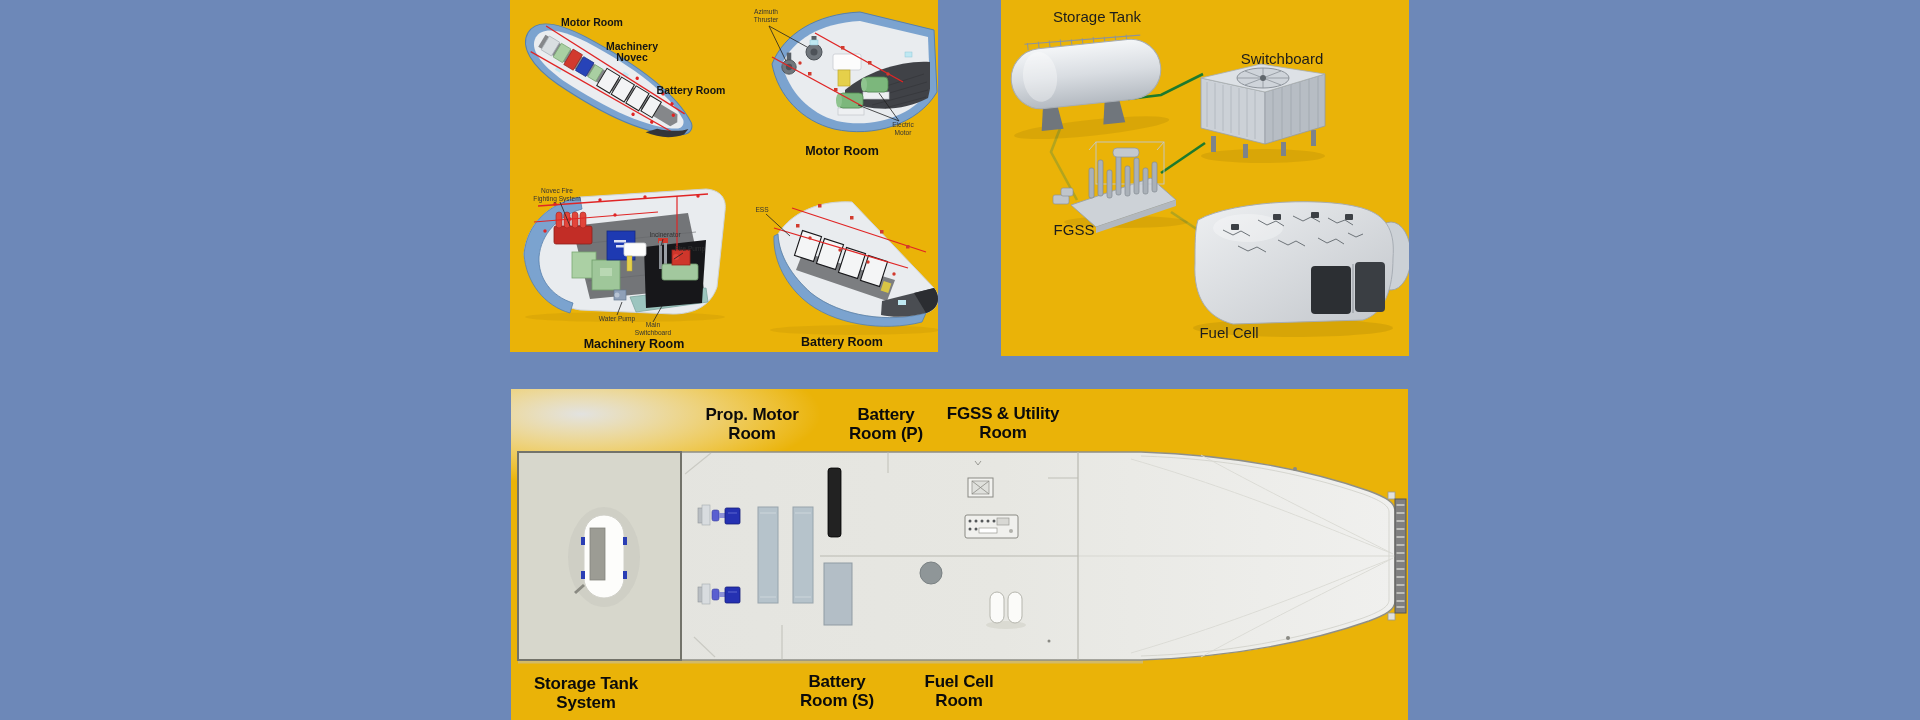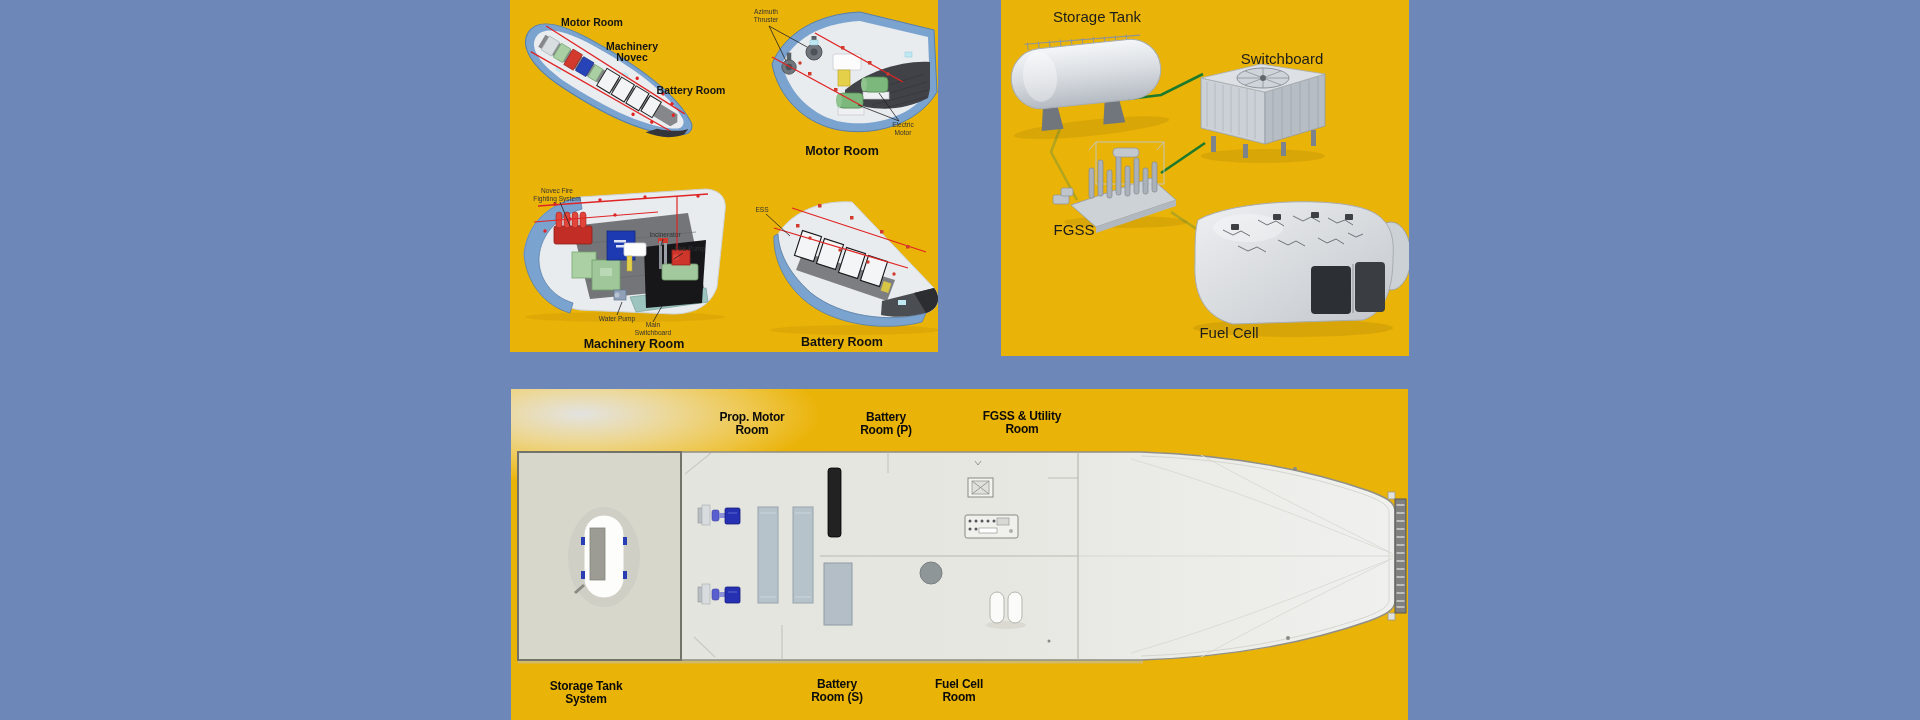--- a/index.html
+++ b/index.html
@@ -14,21 +14,21 @@
   #panel-deck{left:511px;top:389px;width:897px;height:331px;}
   .lbl{
     position:absolute;transform:translate(-50%,-50%);
     text-align:center;white-space:pre-line;color:#1a1a1a;
     line-height:1.18;pointer-events:none;
   }
   .q1lbl{font-size:10.5px;font-weight:bold;line-height:1.08;color:#141414;}
   .ann{font-size:6.6px;color:#333333;line-height:1.25;}
   .cap{font-size:12.5px;font-weight:bold;color:#111111;line-height:1.05;}
   .flowlbl{font-size:15px;font-weight:400;color:#1c1c1c;}
-  .decklbl{font-size:12px;font-weight:bold;color:#0b0b0b;line-height:1.12;letter-spacing:-0.2px;}
+  .decklbl{font-size:17px;font-weight:bold;color:#0b0b0b;line-height:1.12;letter-spacing:-0.2px;}
   svg{position:absolute;left:0;top:0;}
 </style>
 </head>
 <body>
 
 <div class="panel" id="panel-cutaways">
   <svg width="428" height="352" viewBox="0 0 428 352">
 
     <g transform="translate(97,80) rotate(31)">
       <path d="M-92,0 C-92,-16 -72,-24 -40,-26 C18,-29 66,-24 94,-7 C99,-3 99,3 94,7 C66,27 18,32 -40,29 C-72,27 -92,16 -92,0 Z" fill="#7ba3cf" stroke="#5580ad" stroke-width="1"></path>
@@ -507,21 +507,21 @@
       <circle cx="784" cy="80" r="2"></circle>
         <circle cx="777" cy="249" r="2"></circle>
         <circle cx="538" cy="252" r="1.5"></circle>
     </g>
   </svg>
 
   <div class="lbl decklbl" style="left:241px;top:35px;">Prop. Motor
 Room</div>
   <div class="lbl decklbl" style="left:375px;top:35px;">Battery
 Room (P)</div>
-  <div class="lbl decklbl" style="left:511px;top:34px;">FGSS &amp; Utility
+  <div class="lbl decklbl" style="left:492px;top:34px;">FGSS &amp; Utility
 Room</div>
   <div class="lbl decklbl" style="left:75px;top:304px;">Storage Tank
 System</div>
   <div class="lbl decklbl" style="left:326px;top:302px;">Battery
 Room (S)</div>
   <div class="lbl decklbl" style="left:448px;top:302px;">Fuel Cell
 Room</div>
 </div>
 
 </body></html>

